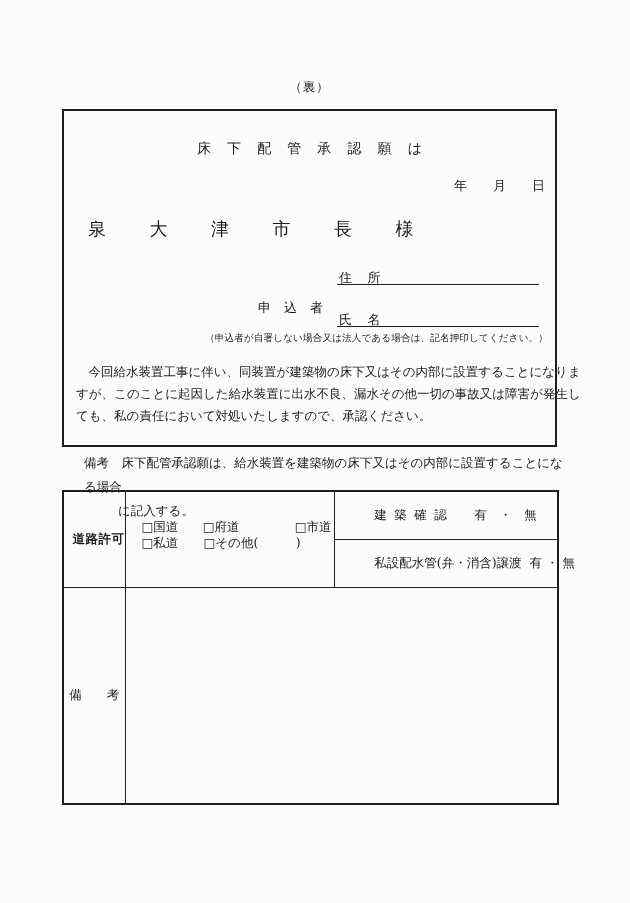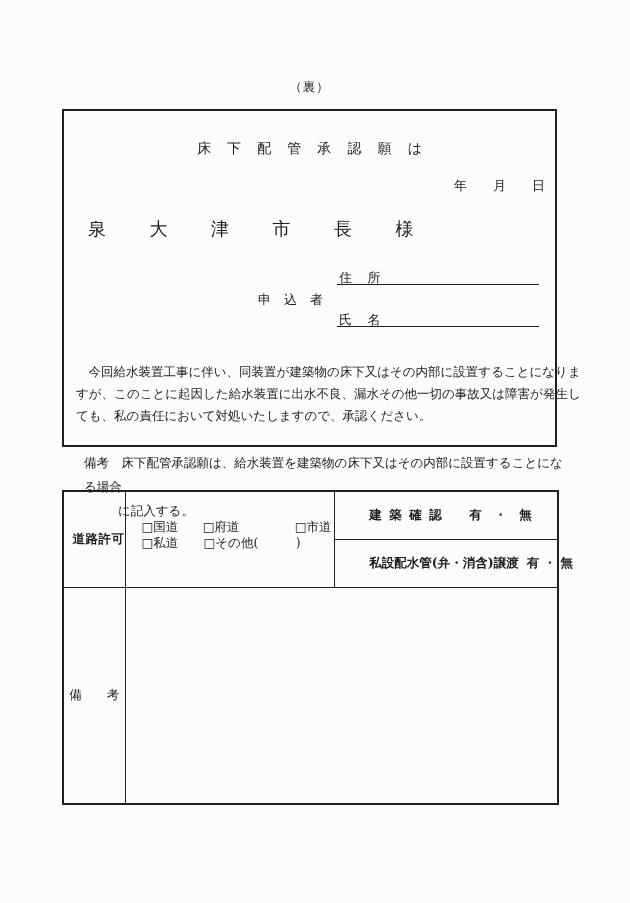--- a/index.html
+++ b/index.html
@@ -30,21 +30,21 @@
   }
   .date-line{
     position:absolute;top:66px;right:10px;
     font-size:13px;white-space:pre;
   }
   .addressee{
     position:absolute;top:106px;left:24px;
     font-size:18px;letter-spacing:1.05em;white-space:nowrap;
   }
   .applicant-label{
-    position:absolute;top:180px;left:194px;
+    position:absolute;top:188px;left:194px;
     font-size:13px;letter-spacing:1em;white-space:nowrap;
   }
   .field{
     position:absolute;left:273px;width:202px;height:15px;
     border-bottom:1px solid #1f1f1f;
     font-size:13px;
   }
   .field .f-label{letter-spacing:1.2em;padding-left:2px;white-space:nowrap;}
   .field-address{top:158px;}
   .field-name{top:200px;}
@@ -73,21 +73,21 @@
     font-size:12.5px;
   }
   .detail-table{border:2px solid #1f1f1f;}
   .detail-table td{border:1px solid #1f1f1f;padding:0;vertical-align:middle;}
   td.road-label{text-align:right;letter-spacing:0.5px;font-weight:bold;}
   td.checks{padding:1px 2px 10px 16px;margin-left:8px;}
   .check-line{display:flex;line-height:16px;white-space:pre;}
   .check-line .ct1{width:62px;}
   .check-line .ct2{width:93px;}
   .check-line .ct3{flex:1;}
-  td.confirm,td.private{white-space:pre;font-weight:bold;}
+  td.confirm,td.private{padding-left:8px;white-space:pre;}
   td.confirm .lbl{letter-spacing:0.6em;}
   td.confirm .val{margin-left:20px;}
   td.private .val{margin-left:8px;}
   td.biko-label{text-align:center;white-space:pre;}
   tr.hdr1{height:20px;}
   tr.hdr2{height:19px;}
 </style>
 </head>
 <body>
 
@@ -102,20 +102,21 @@
 
     <div class="applicant-label">申込者</div>
 
     <div class="field field-address">
       <span class="f-label">住所</span>
     </div>
     <div class="field field-name">
       <span class="f-label">氏名</span>
     </div>
 
+    <div class="applicant-note">（申込者が自署しない場合又は法人である場合は、記名押印してください。）</div>
 
     <div class="body-text">
       <div>　今回給水装置工事に伴い、同装置が建築物の床下又はその内部に設置することになりま</div>
       <div>すが、このことに起因した給水装置に出水不良、漏水その他一切の事故又は障害が発生し</div>
       <div>ても、私の責任において対処いたしますので、承認ください。</div>
     </div>
   </div>
 
   <div class="remarks-note">
     <div class="rn1">備考　床下配管承認願は、給水装置を建築物の床下又はその内部に設置することになる場合</div>

